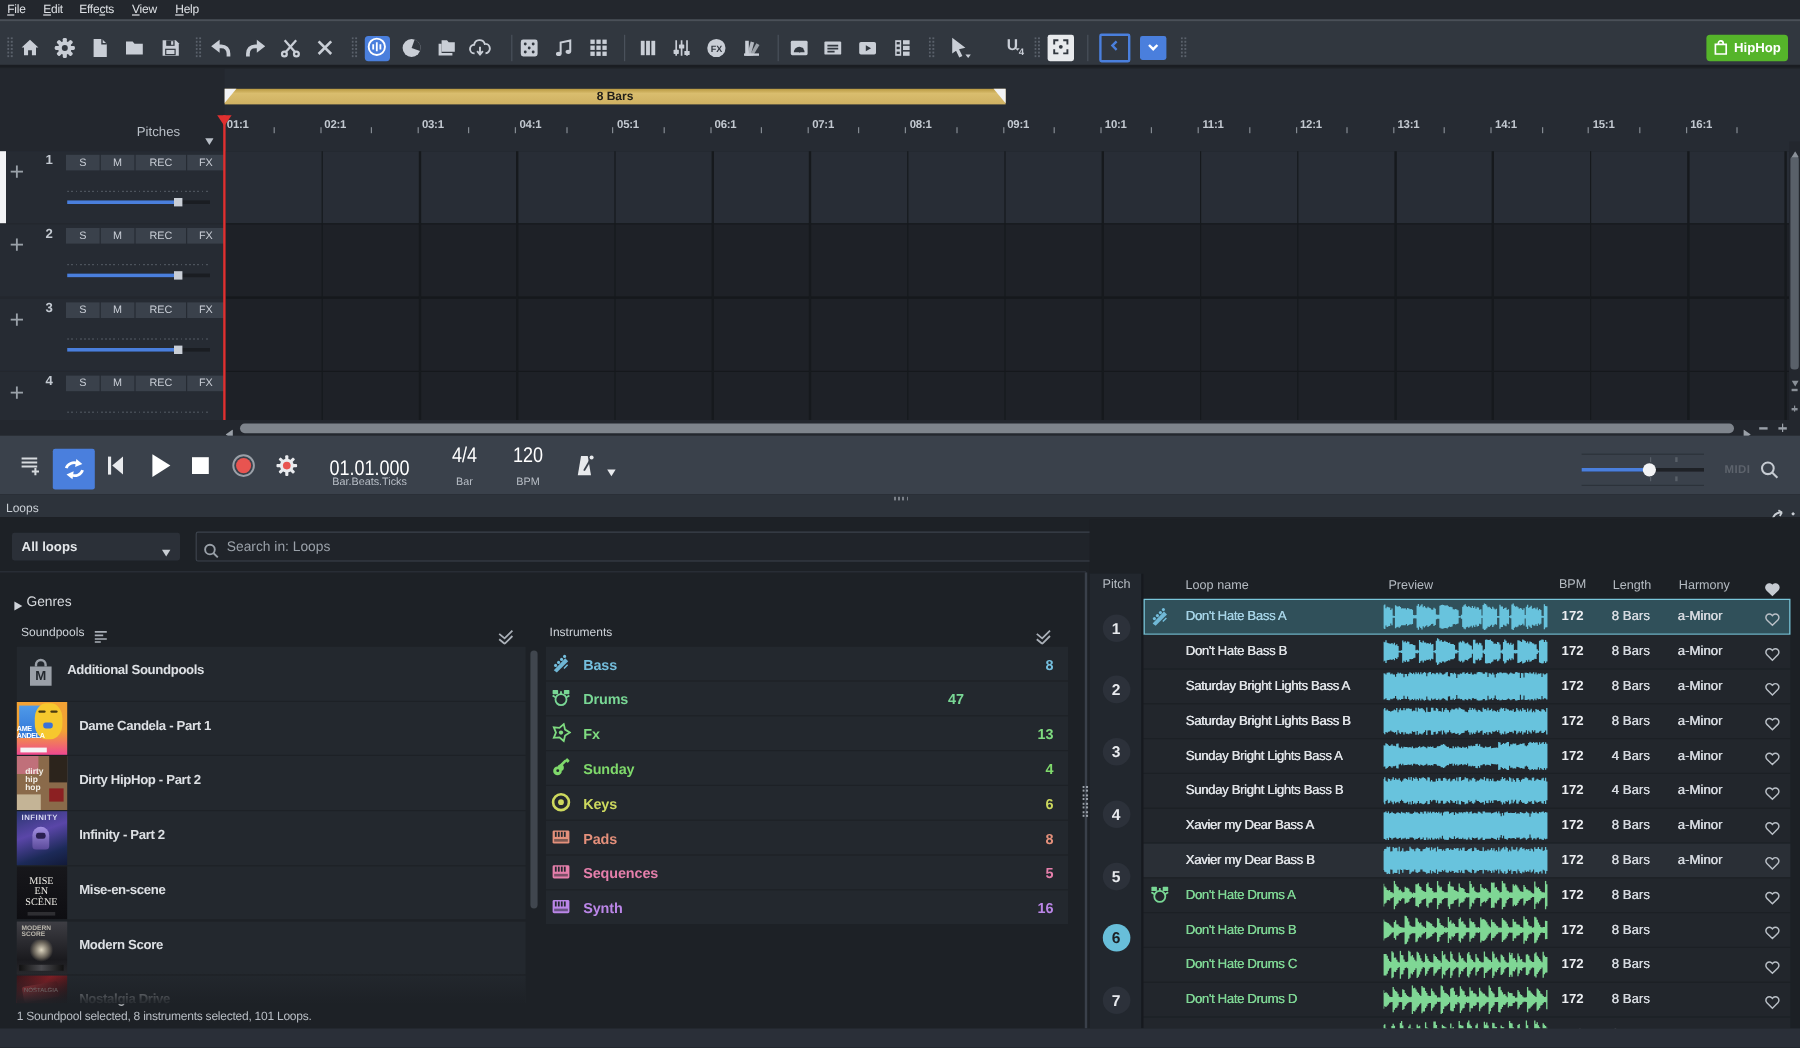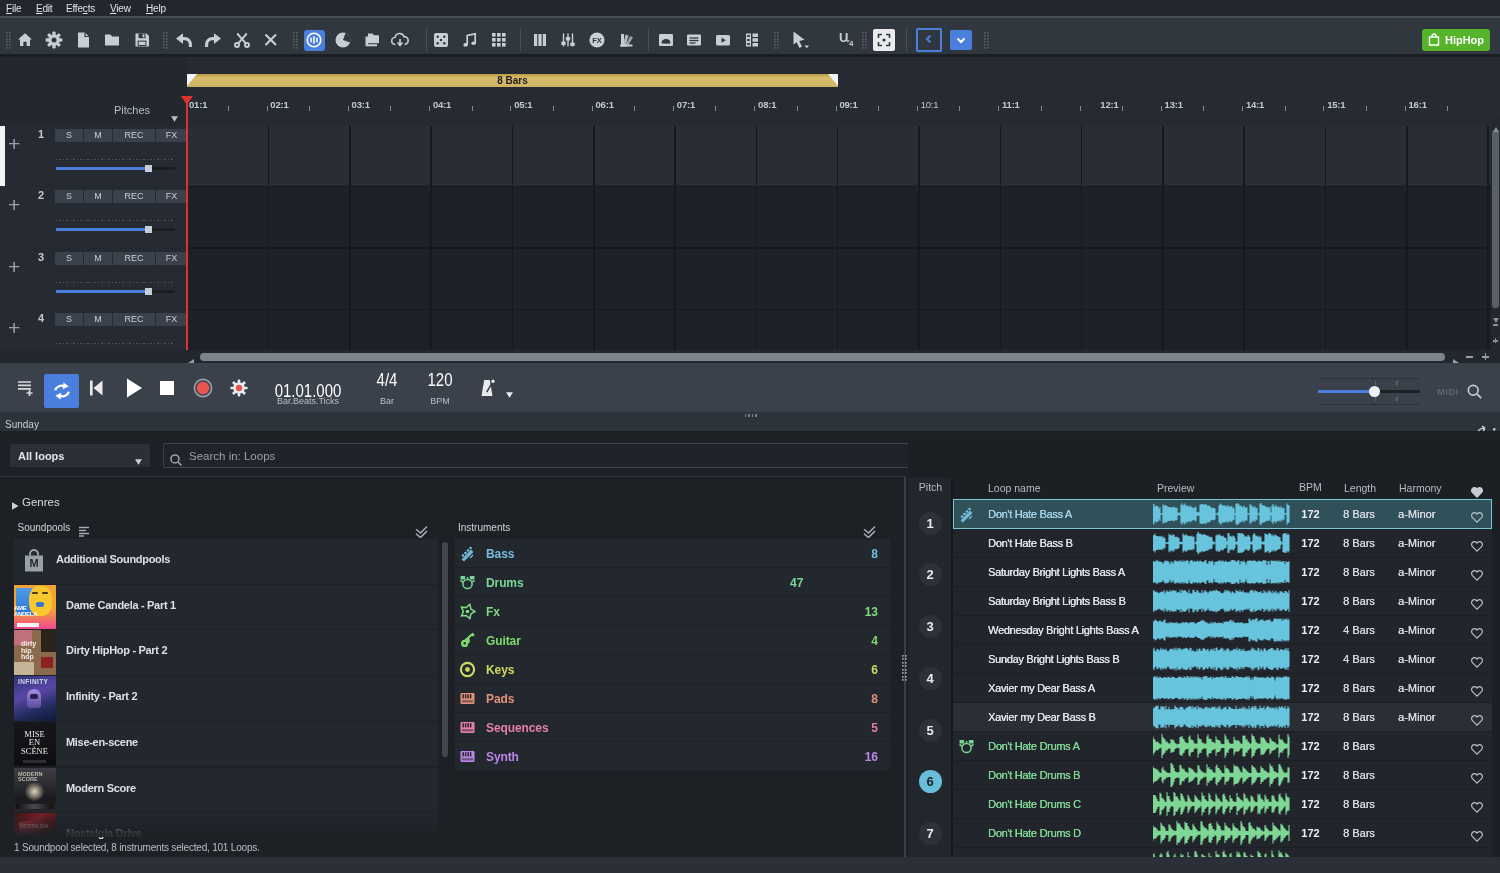--- a/index.html
+++ b/index.html
@@ -389,27 +389,27 @@
 <div style="position:absolute;left:634.1px;top:106px;width:1px;height:4.5px;background:#848a92;"></div>
 <div style="position:absolute;left:676.8px;top:99px;font-size:9.5px;font-weight:bold;color:#c3c9d1;letter-spacing:-0.2px;">07:1</div>
 <div style="position:absolute;left:673.0px;top:106px;width:1px;height:4.5px;background:#848a92;"></div>
 <div style="position:absolute;left:715.4px;top:106px;width:1px;height:4.5px;background:#848a92;"></div>
 <div style="position:absolute;left:758.1px;top:99px;font-size:9.5px;font-weight:bold;color:#c3c9d1;letter-spacing:-0.2px;">08:1</div>
 <div style="position:absolute;left:754.3px;top:106px;width:1px;height:4.5px;background:#848a92;"></div>
 <div style="position:absolute;left:796.8px;top:106px;width:1px;height:4.5px;background:#848a92;"></div>
 <div style="position:absolute;left:839.4px;top:99px;font-size:9.5px;font-weight:bold;color:#c3c9d1;letter-spacing:-0.2px;">09:1</div>
 <div style="position:absolute;left:835.6px;top:106px;width:1px;height:4.5px;background:#848a92;"></div>
 <div style="position:absolute;left:878.0px;top:106px;width:1px;height:4.5px;background:#848a92;"></div>
-<div style="position:absolute;left:920.7px;top:99px;font-size:9.5px;font-weight:normal;color:#c3c9d1;letter-spacing:-0.2px;text-align:center;">10:1</div>
+<div style="position:absolute;left:920.7px;top:99px;font-size:9.5px;font-weight:bold;color:#c3c9d1;letter-spacing:-0.2px;text-align:center;">10:1</div>
 <div style="position:absolute;left:916.9px;top:106px;width:1px;height:4.5px;background:#848a92;"></div>
 <div style="position:absolute;left:959.3px;top:106px;width:1px;height:4.5px;background:#848a92;"></div>
 <div style="position:absolute;left:1002.0px;top:99px;font-size:9.5px;font-weight:bold;color:#c3c9d1;letter-spacing:-0.2px;">11:1</div>
 <div style="position:absolute;left:998.2px;top:106px;width:1px;height:4.5px;background:#848a92;"></div>
 <div style="position:absolute;left:1040.7px;top:106px;width:1px;height:4.5px;background:#848a92;"></div>
-<div style="position:absolute;left:1083.3px;top:99px;font-size:9.5px;font-weight:bold;color:#c3c9d1;letter-spacing:-0.2px;margin-left:17px;">12:1</div>
+<div style="position:absolute;left:1083.3px;top:99px;font-size:9.5px;font-weight:bold;color:#c3c9d1;letter-spacing:-0.2px;">12:1</div>
 <div style="position:absolute;left:1079.5px;top:106px;width:1px;height:4.5px;background:#848a92;"></div>
 <div style="position:absolute;left:1122.0px;top:106px;width:1px;height:4.5px;background:#848a92;"></div>
 <div style="position:absolute;left:1164.6px;top:99px;font-size:9.5px;font-weight:bold;color:#c3c9d1;letter-spacing:-0.2px;">13:1</div>
 <div style="position:absolute;left:1160.8px;top:106px;width:1px;height:4.5px;background:#848a92;"></div>
 <div style="position:absolute;left:1203.2px;top:106px;width:1px;height:4.5px;background:#848a92;"></div>
 <div style="position:absolute;left:1245.9px;top:99px;font-size:9.5px;font-weight:bold;color:#c3c9d1;letter-spacing:-0.2px;">14:1</div>
 <div style="position:absolute;left:1242.1px;top:106px;width:1px;height:4.5px;background:#848a92;"></div>
 <div style="position:absolute;left:1284.5px;top:106px;width:1px;height:4.5px;background:#848a92;"></div>
 <div style="position:absolute;left:1327.2px;top:99px;font-size:9.5px;font-weight:bold;color:#c3c9d1;letter-spacing:-0.2px;">15:1</div>
 <div style="position:absolute;left:1323.4px;top:106px;width:1px;height:4.5px;background:#848a92;"></div>
@@ -600,21 +600,21 @@
 <div style="position:absolute;left:1465.0px;top:382.0px;width:18px;height:18px;display:flex;align-items:center;justify-content:center;">
     <svg width="17" height="17" viewBox="0 0 17 17">
       <g transform="scale(1.062)" fill="none" stroke="#c6cbd2" stroke-width="1.6">
         <circle cx="6.8" cy="6.8" r="4.6"></circle>
         <path d="M10.3 10.3 14.3 14.3"></path>
       </g>
     </svg>
   </div>
 <div style="position:absolute;left:0;top:412px;width:1500px;height:19px;background:#2d333b;"></div>
 <div style="position:absolute;left:745px;top:414px;width:14px;height:2.5px;background:repeating-linear-gradient(90deg,#7a8088 0 1.5px,transparent 1.5px 3.5px);"></div>
-<div style="position:absolute;left:5px;top:419px;font-size:10px;color:#c9ced4;">Sunday</div>
+<div style="position:absolute;left:5px;top:419px;font-size:10px;color:#c9ced4;">Loops</div>
 <div style="position:absolute;left:1476px;top:420px;"><svg width="11" height="10" viewBox="0 0 11 10">
       <path d="M1 9C2 5 5 3 9 3M9 3 6 1.2M9 3 7.2 6" stroke="#c9ced4" stroke-width="1.5" fill="none"></path>
     </svg></div>
 <div style="position:absolute;left:1490px;top:420px;"><svg width="9" height="9" viewBox="0 0 9 9">
       <g stroke="#c9ced4" stroke-width="1.8">
         <path d="M3.5 3.5 5 5"></path>
         <path d="M5 3.5 3.5 5"></path>
       </g>
     </svg></div>
 <div style="position:absolute;left:0;top:431px;width:1500px;height:426px;background:#1d2126;"></div>
@@ -767,21 +767,21 @@
 <div style="position:absolute;left:455px;top:626.0px;width:435px;height:28px;background:#23282e;"></div>
 <div style="position:absolute;left:459px;top:631.0px;"><svg width="17" height="17" viewBox="0 0 17 17">
       <g fill="#7fd96b">
         <circle cx="5.6" cy="11.4" r="3.6"></circle>
         <circle cx="8.3" cy="8.7" r="2.6"></circle>
         <rect x="8.4" y="1.2" width="2.2" height="9" rx="0.8" transform="rotate(45 9.5 5.7)"></rect>
         <rect x="12.2" y="1.4" width="3.2" height="2.6" rx="0.6" transform="rotate(45 13.8 2.7)"></rect>
         <circle cx="5.8" cy="11.2" r="1.2" fill="#23282e"></circle>
       </g>
     </svg></div>
-<div style="position:absolute;left:486px;top:634.0px;font-size:12px;font-weight:bold;color:#7fd96b;letter-spacing:-0.1px;">Guitar</div>
+<div style="position:absolute;left:486px;top:634.0px;font-size:12px;font-weight:bold;color:#7fd96b;letter-spacing:-0.1px;">Sunday</div>
 <div style="position:absolute;left:790px;top:634.0px;width:88px;text-align:right;font-size:12px;font-weight:bold;color:#7fd96b;">4</div>
 <div style="position:absolute;left:455px;top:655.0px;width:435px;height:28px;background:#23282e;"></div>
 <div style="position:absolute;left:459px;top:660.0px;"><svg width="17" height="17" viewBox="0 0 17 17">
       <circle cx="8.5" cy="8.5" r="6.6" fill="none" stroke="#cdd95e" stroke-width="2.2"></circle>
       <circle cx="8.5" cy="8.5" r="2.4" fill="#cdd95e"></circle>
     </svg></div>
 <div style="position:absolute;left:486px;top:663.0px;font-size:12px;font-weight:bold;color:#cdd95e;letter-spacing:-0.1px;">Keys</div>
 <div style="position:absolute;left:790px;top:663.0px;width:88px;text-align:right;font-size:12px;font-weight:bold;color:#cdd95e;">6</div>
 <div style="position:absolute;left:455px;top:684.0px;width:435px;height:28px;background:#23282e;"></div>
 <div style="position:absolute;left:459px;top:689.0px;"><svg width="17" height="17" viewBox="0 0 17 17">
@@ -912,21 +912,21 @@
     </div>
     <div style="position:absolute;left:335px;top:8px;width:45px;text-align:center;font-size:11px;font-weight:bold;color:#eceef1;">172</div>
     <div style="position:absolute;left:390px;top:8px;font-size:11px;color:#d6dae0;text-shadow:0.3px 0 0 currentColor;">8 Bars</div>
     <div style="position:absolute;left:445px;top:8px;font-size:11px;color:#d6dae0;text-shadow:0.3px 0 0 currentColor;">a-Minor</div>
     <div style="position:absolute;left:517px;top:7px;"><svg width="14" height="14" viewBox="0 0 14 14">
         <path d="M7.5 13 2.6 8.2a3.1 3.1 0 0 1 0-4.4 3.05 3.05 0 0 1 4.35 0l.55.55.55-.55a3.05 3.05 0 0 1 4.35 0 3.1 3.1 0 0 1 0 4.4z" fill="none" stroke="#b9bfc6" stroke-width="1.3" transform="scale(0.933)"></path>
       </svg></div>
   </div>
 <div style="position:absolute;left:953px;top:616.0px;width:539px;height:28.0px;background:#22262c;"></div>
 <div style="position:absolute;left:953px;top:616.0px;width:539px;height:28.0px;overflow:hidden;">
-    <div style="position:absolute;left:35px;top:8px;font-size:11px;color:#e0e3e7;text-shadow:0.3px 0 0 currentColor;letter-spacing:-0.3px;">Wednesday Bright Lights Bass A</div>
+    <div style="position:absolute;left:35px;top:8px;font-size:11px;color:#e0e3e7;text-shadow:0.3px 0 0 currentColor;letter-spacing:-0.3px;">Sunday Bright Lights Bass A</div>
     <div style="position:absolute;left:200px;top:2px;">
       <svg width="137" height="24" viewBox="0 0 137 24" style="display:block">
         <path d="M0 3.1V20.9M1 3.3V20.7M2 1.4V22.6M3 2.1V21.9M4 3.1V20.9M5 3.7V20.3M6 3.2V20.8M7 2.3V21.7M8 3.4V20.6M9 3.4V20.6M10 3.8V20.2M11 1.7V22.3M12 1.5V22.5M13 5.0V19.0M14 5.6V18.4M15 4.2V19.8M16 5.5V18.5M17 4.3V19.7M18 4.4V19.6M19 4.6V19.4M20 4.7V19.3M21 4.9V19.1M22 4.4V19.6M23 5.2V18.8M24 4.0V20.0M25 5.5V18.5M26 5.6V18.4M27 5.0V19.0M28 5.4V18.6M29 4.6V19.4M30 3.8V20.2M31 4.9V19.1M32 4.6V19.4M33 3.9V20.1M34 4.3V19.7M35 4.7V19.3M36 5.6V18.4M37 4.1V19.9M38 4.4V19.6M39 4.1V19.9M40 4.5V19.5M41 4.1V19.9M42 5.4V18.6M43 5.4V18.6M44 4.9V19.1M45 3.9V20.1M46 3.9V20.1M47 3.6V20.4M48 2.6V21.4M49 2.7V21.3M50 2.1V21.9M51 2.7V21.3M52 3.7V20.3M53 4.5V19.5M54 4.3V19.7M55 5.6V18.4M56 5.3V18.7M57 5.7V18.3M58 3.8V20.2M59 5.6V18.4M60 4.2V19.8M61 5.2V18.8M62 3.8V20.2M63 4.7V19.3M64 4.9V19.1M65 5.3V18.7M66 4.3V19.7M67 5.0V19.0M68 5.1V18.9M69 4.4V19.6M70 5.7V18.3M71 3.5V20.5M72 3.9V20.1M73 3.2V20.8M74 3.8V20.2M75 3.5V20.5M76 3.6V20.4M77 1.9V22.1M78 1.8V22.2M79 3.7V20.3M80 2.3V21.7M81 4.2V19.8M82 4.2V19.8M83 5.1V18.9M84 5.1V18.9M85 4.1V19.9M86 4.8V19.2M87 4.8V19.2M88 4.5V19.5M89 3.9V20.1M90 5.5V18.5M91 5.3V18.7M92 5.2V18.8M93 5.2V18.8M94 4.9V19.1M95 5.2V18.8M96 0.4V23.6M97 0.8V23.2M98 2.9V21.1M99 2.1V21.9M100 1.1V22.9M101 2.1V21.9M102 1.2V22.8M103 0.3V23.7M104 0.3V23.7M105 3.8V20.2M106 2.3V21.7M107 2.5V21.5M108 1.6V22.4M109 1.7V22.3M110 1.6V22.4M111 3.1V20.9M112 2.8V21.2M113 2.4V21.6M114 1.8V22.2M115 2.1V21.9M116 1.6V22.4M117 1.4V22.6M118 3.2V20.8M119 3.9V20.1M120 3.0V21.0M121 1.1V22.9M122 0.1V23.9M123 0.8V23.2M124 1.2V22.8M125 0.4V23.6M126 1.2V22.8M127 0.5V23.5M128 0.8V23.2M129 2.7V21.3M130 0.6V23.4M131 1.9V22.1M132 1.0V23.0M133 0.4V23.6M134 2.1V21.9M135 0.6V23.4M136 1.8V22.2" stroke="#68c3dd" stroke-width="1.1" fill="none"></path>
       </svg>
     </div>
     <div style="position:absolute;left:335px;top:8px;width:45px;text-align:center;font-size:11px;font-weight:bold;color:#eceef1;">172</div>
     <div style="position:absolute;left:390px;top:8px;font-size:11px;color:#d6dae0;text-shadow:0.3px 0 0 currentColor;">4 Bars</div>
     <div style="position:absolute;left:445px;top:8px;font-size:11px;color:#d6dae0;text-shadow:0.3px 0 0 currentColor;">a-Minor</div>
     <div style="position:absolute;left:517px;top:7px;"><svg width="14" height="14" viewBox="0 0 14 14">
         <path d="M7.5 13 2.6 8.2a3.1 3.1 0 0 1 0-4.4 3.05 3.05 0 0 1 4.35 0l.55.55.55-.55a3.05 3.05 0 0 1 4.35 0 3.1 3.1 0 0 1 0 4.4z" fill="none" stroke="#b9bfc6" stroke-width="1.3" transform="scale(0.933)"></path>

